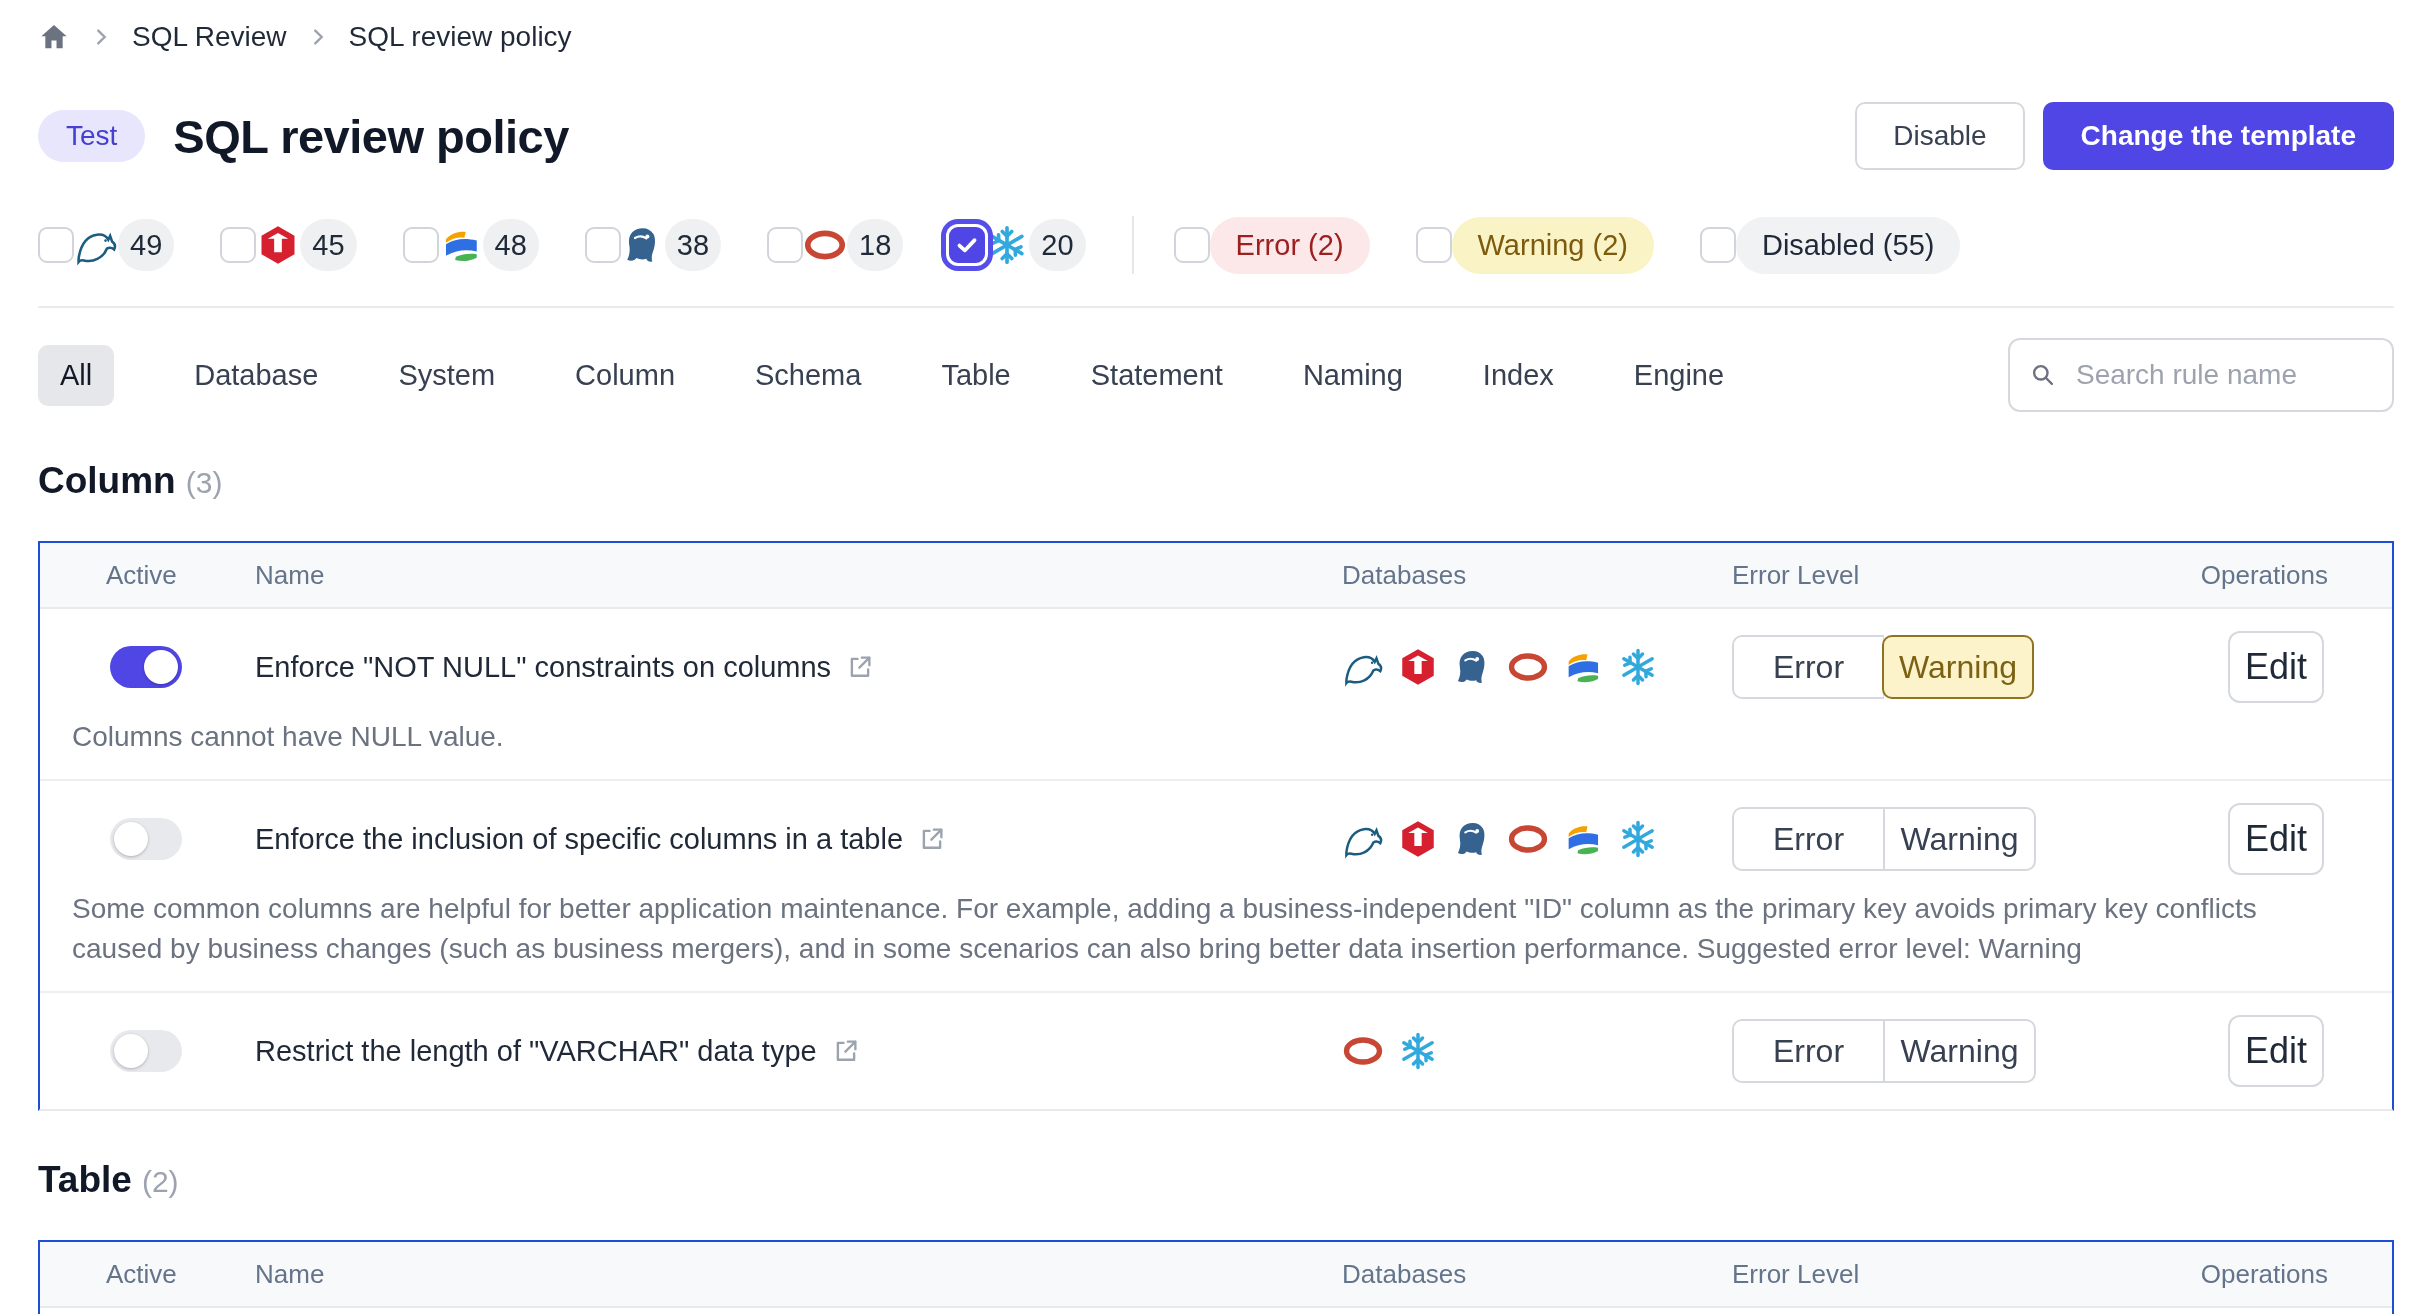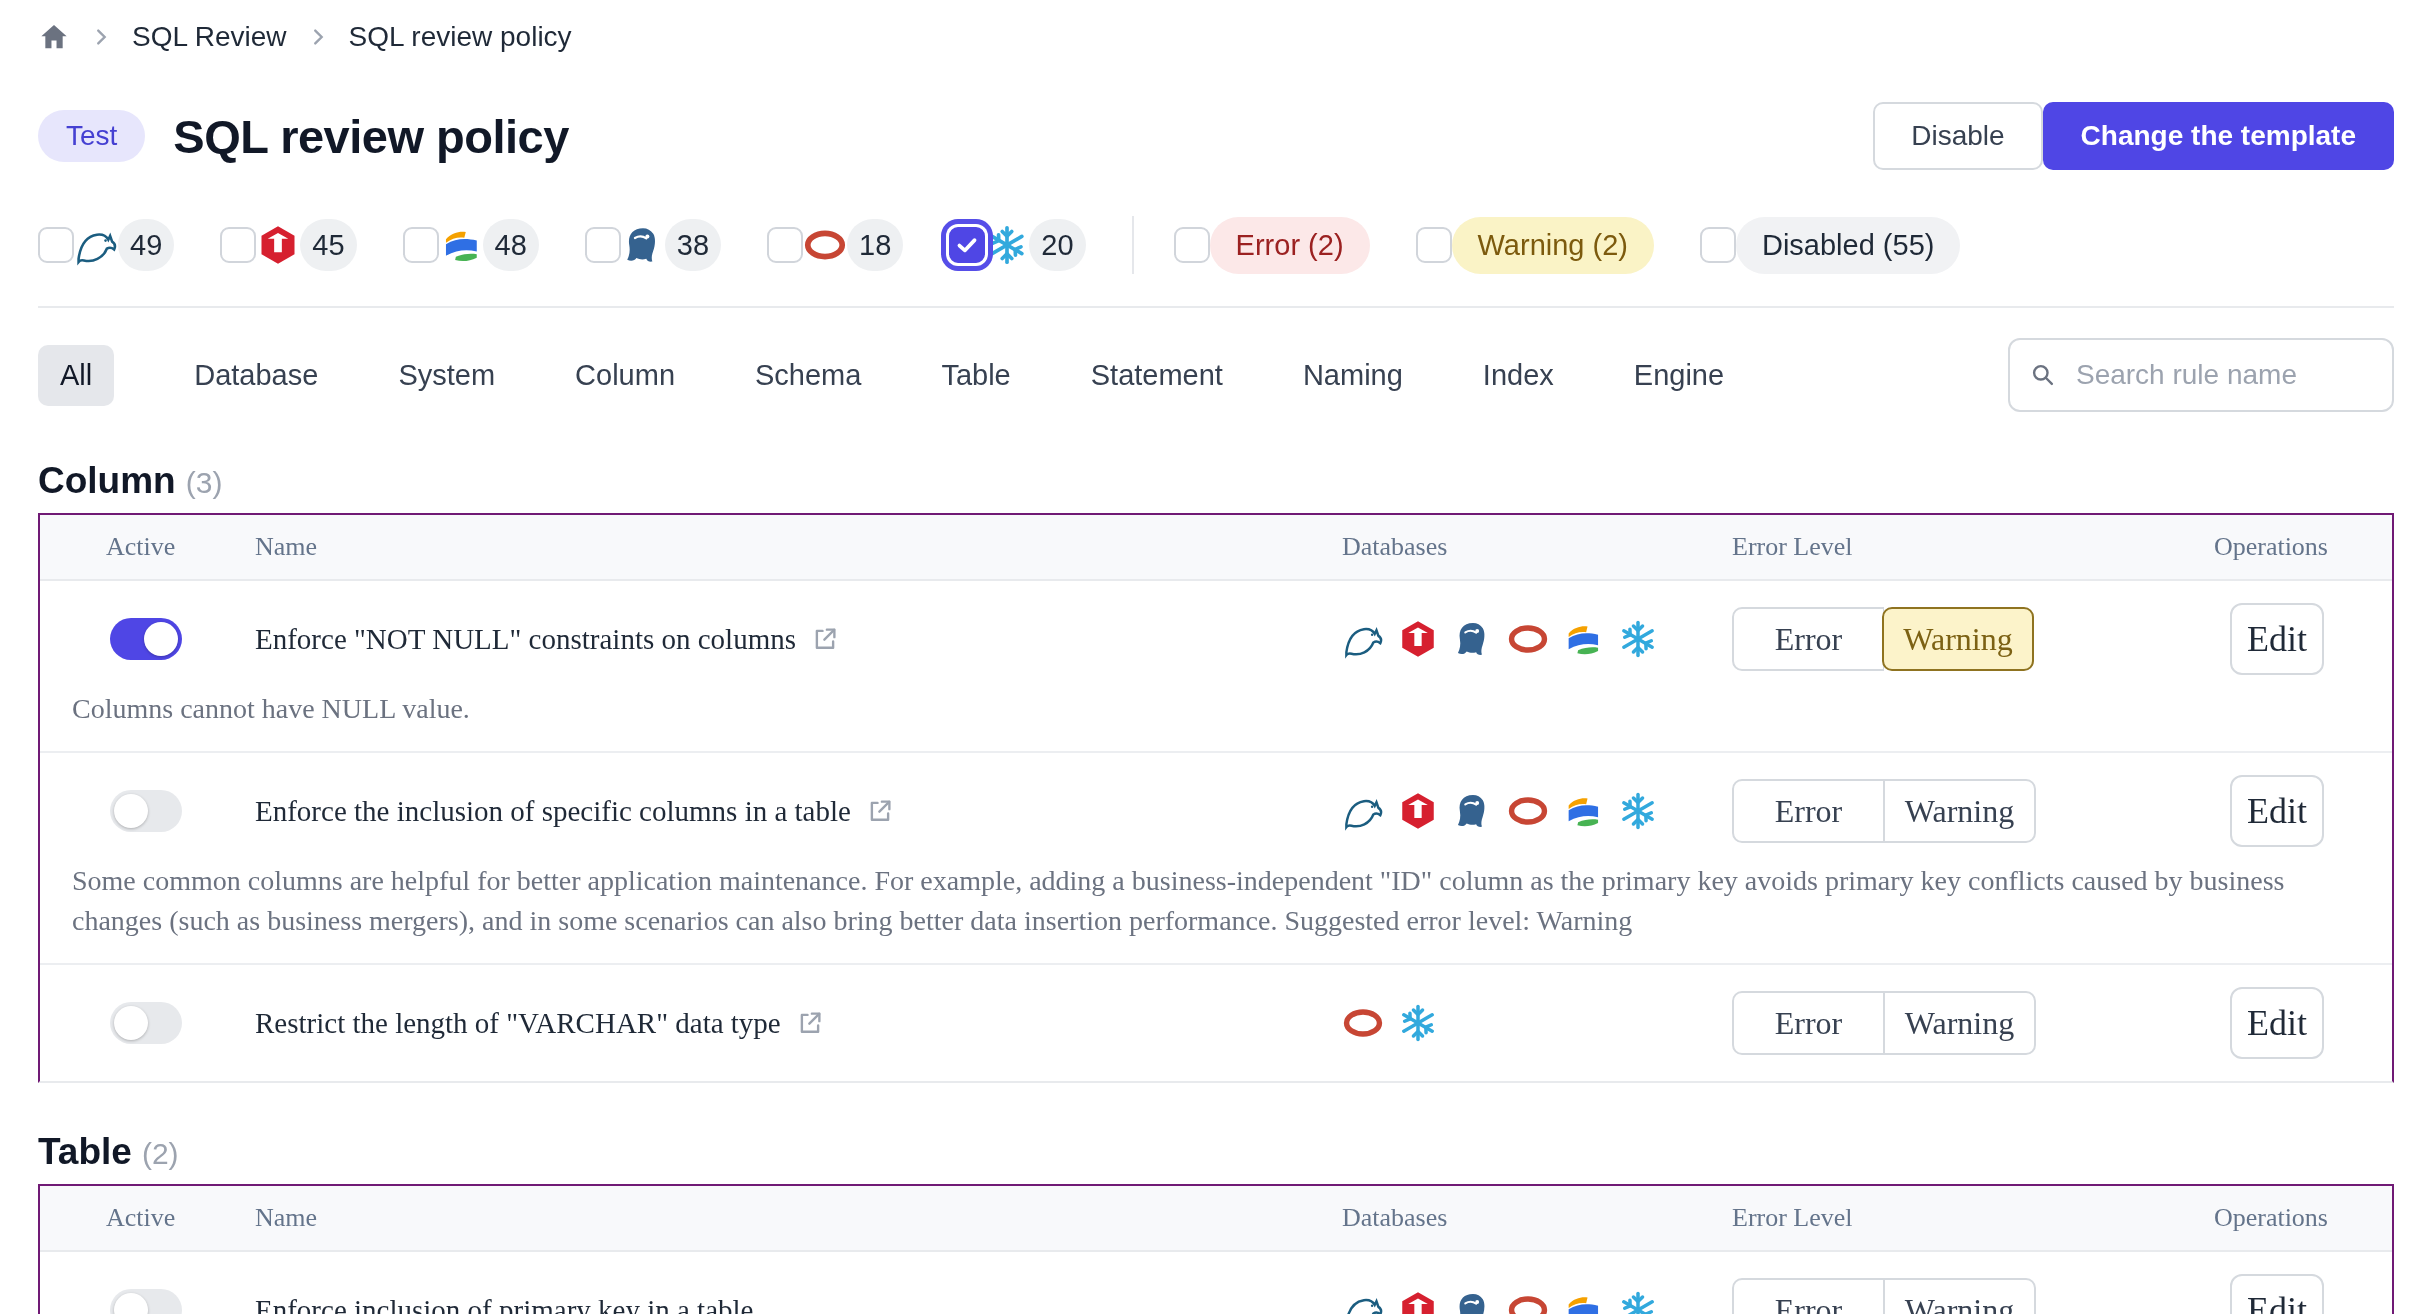--- a/index.html
+++ b/index.html
@@ -17,21 +17,21 @@
   .bc-sep { display: flex; align-items: center; }
 
   
   .title-row { margin-top: 42px; display: flex; align-items: center; }
   .badge-test {
     background: #e7e6fc; color: #4540d2;
     font-size: 28px; font-weight: 400;
     padding: 10px 28px; border-radius: 9999px;
   }
   h1.page-title { font-size: 47px; font-weight: 700; color: #111827; margin-left: 28px; letter-spacing: -0.5px; }
-  .title-actions { margin-left: auto; display: flex; }
+  .title-actions { margin-left: auto; display: flex; gap: 18px; }
   .btn-outline {
     background: #fff; border: 2px solid #d5d9de; border-radius: 10px;
     font-size: 28px; color: #374151; font-weight: 500;
     padding: 16px 36px; cursor: pointer; font-family: inherit;
   }
   .btn-primary {
     background: #4f46e5; border: none; border-radius: 10px;
     font-size: 28px; color: #ffffff; font-weight: 600;
     padding: 18px 38px; cursor: pointer; font-family: inherit;
   }
@@ -75,21 +75,21 @@
   }
   .searchbox input {
     border: none; outline: none; font-size: 28px; width: 100%;
     font-family: inherit; color: #1f2937; background: transparent;
   }
   .searchbox input::placeholder { color: #9ca3af; }
 
   
   .section-title { margin-top: 48px; font-size: 37px; font-weight: 700; color: #111827; }
   .section-title .cnt { font-size: 30px; font-weight: 400; color: #9ca3af; margin-left: 10px; }
-  .rtable { margin-top: 11px; border: 2px solid #701a75; border-bottom: 2px solid #e8eaed; font-family: Liberation Serif, serif; }
+  .rtable { margin-top: 39px; border: 2px solid #1d4ed8; border-bottom: 2px solid #e8eaed; }
   .thead {
     background: #f8f9fb; display: grid;
     grid-template-columns: 215px 1fr 390px 460px 200px;
     align-items: center; height: 66px; border-bottom: 2px solid #e8eaed;
   }
   .th { font-size: 26px; font-weight: 500; color: #64748b; }
   .th.c-active { padding-left: 66px; }
   .th.c-ops { text-align: right; padding-right: 64px; }
   .trow { border-bottom: 2px solid #eceef1; padding: 22px 0 22px 0; }
   .trow:last-child { border-bottom: none; }

